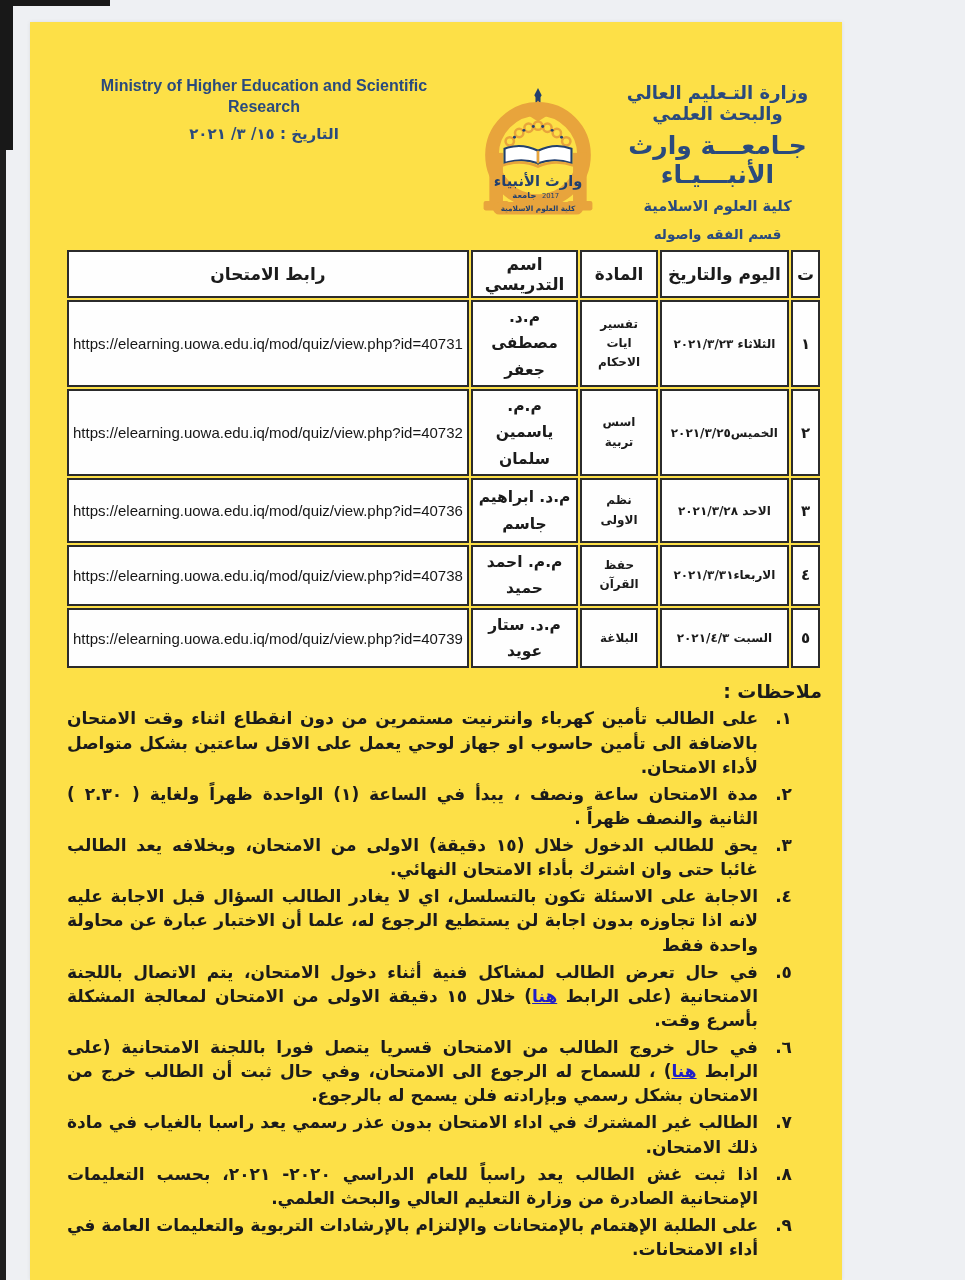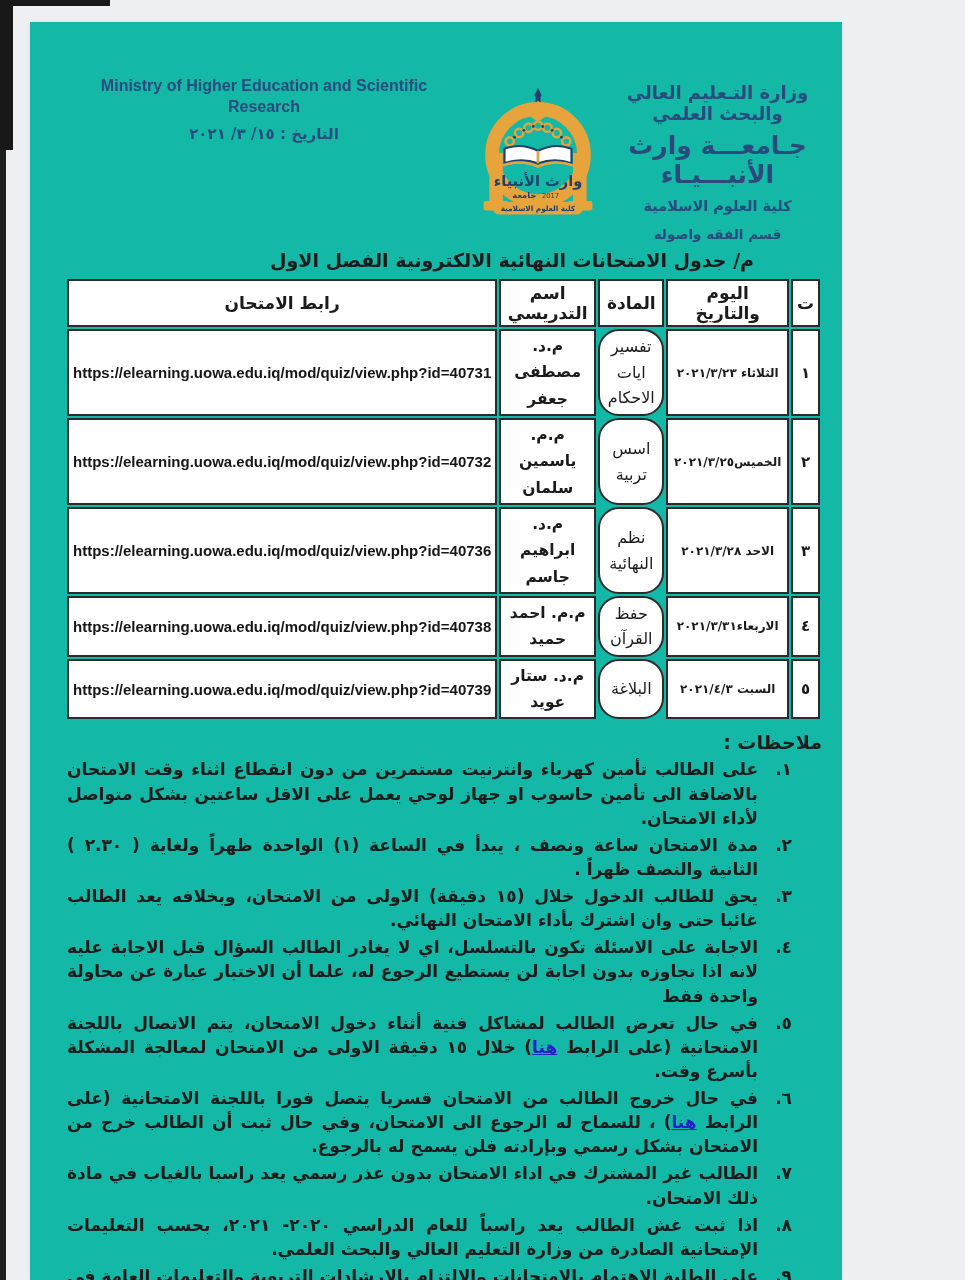--- a/index.html
+++ b/index.html
@@ -10,21 +10,21 @@
     overflow:hidden;
     font-family:"DejaVu Sans",sans-serif;
   }
   
   .scan-edge-left{position:absolute;left:0;top:0;width:6px;height:1280px;background:#1e1e1e;}
   .scan-edge-left-wide{position:absolute;left:0;top:0;width:13px;height:150px;background:#181818;}
   .scan-edge-top{position:absolute;left:0;top:0;width:110px;height:6px;background:#181818;}
   
   .sheet{
     position:absolute;left:30px;top:22px;width:812px;height:1258px;
-    background:#14b8a6;
+    background:#fde047;
     box-shadow:0 0 4px rgba(0,0,0,.08);
   }
   .content{
     position:relative;
     padding:0 20px 0 35px;
     direction:rtl;
     color:#1b1b1b;
   }
   
   .header{display:flex;direction:ltr;padding-top:54px;align-items:flex-start;}
@@ -42,24 +42,24 @@
   
   .to-line{font-size:19px;font-weight:700;margin-top:10px;}
   .subject-line{font-size:19px;font-weight:700;margin-top:7px;margin-right:68px;}
   .intro{font-size:19px;font-weight:700;line-height:1.35;text-align:justify;margin-top:6px;}
   
   table.exam{width:100%;border-collapse:separate;border-spacing:2.5px;margin-top:6px;}
   table.exam th,table.exam td{border:2px solid #2b2b2b;text-align:center;vertical-align:middle;padding:2px 4px;background:#fefefe;}
   table.exam th{font-size:17px;font-weight:700;height:40px;}
   td.c-num{font-size:15px;font-weight:700;}
   td.c-day{font-size:12px;font-weight:700;white-space:nowrap;}
-  td.c-subj{font-size:16px;font-weight:400;line-height:1.6;border-radius:21px;}
+  td.c-subj{font-size:12px;font-weight:700;line-height:1.6;}
   td.c-teach{font-size:15.5px;font-weight:700;line-height:1.7;}
   td.c-link{direction:ltr;}
-  td.c-link a{font-family:"Liberation Sans",sans-serif;font-size:15px;font-weight:700;color:#161616;text-decoration:none;white-space:nowrap;}
+  td.c-link a{font-family:"Liberation Sans",sans-serif;font-size:15px;font-weight:400;color:#161616;text-decoration:none;white-space:nowrap;}
   tr.r1 td,tr.r2 td{height:53px;}
   tr.r3 td{height:57px;}
   tr.r4 td{height:35px;}
   tr.r5 td{height:33px;}
   
   .notes-title{font-size:19px;font-weight:700;margin-top:10px;}
   .notes{margin-top:4px;padding-left:2px;}
   .note{display:flex;direction:rtl;font-size:17px;font-weight:700;line-height:1.42;margin-top:3px;padding-right:30px;}
   .note .num{flex:0 0 34px;}
   .note .txt{flex:1;text-align:justify;}
@@ -132,21 +132,20 @@
       </div>
 
       <div class="right-block">
         <div class="ar-ministry">وزارة التـعليم العالي والبحث العلمي</div>
         <div class="ar-univ">جـامعـــة وارث الأنبـــيـاء</div>
         <div class="ar-college">كلية العلوم الاسلامية</div>
         <div class="ar-dept">قسم الفقه واصوله</div>
       </div>
     </div>
 
-    <div class="subject-line">م/ جدول الامتحانات النهائية الالكترونية الفصل الاول</div>
 
     <table class="exam" dir="rtl">
       <colgroup>
         <col style="width:26px">
           <col style="width:142px">
           <col style="width:100px">
           <col style="width:128px">
           <col>
       </colgroup>
       <thead>
@@ -169,21 +168,21 @@
         <tr class="r2">
           <td class="c-num">٢</td>
           <td class="c-day">الخميس٢٠٢١/٣/٢٥</td>
           <td class="c-subj">اسس تربية</td>
           <td class="c-teach">م.م. ياسمين سلمان</td>
           <td class="c-link"><a href="#">https://elearning.uowa.edu.iq/mod/quiz/view.php?id=40732</a></td>
         </tr>
         <tr class="r3">
           <td class="c-num">٣</td>
           <td class="c-day">الاحد ٢٠٢١/٣/٢٨</td>
-          <td class="c-subj">نظم النهائية</td>
+          <td class="c-subj">نظم الاولى</td>
           <td class="c-teach">م.د. ابراهيم جاسم</td>
           <td class="c-link"><a href="#">https://elearning.uowa.edu.iq/mod/quiz/view.php?id=40736</a></td>
         </tr>
         <tr class="r4">
           <td class="c-num">٤</td>
           <td class="c-day">الاربعاء٢٠٢١/٣/٣١</td>
           <td class="c-subj">حفظ القرآن</td>
           <td class="c-teach">م.م. احمد حميد</td>
           <td class="c-link"><a href="#">https://elearning.uowa.edu.iq/mod/quiz/view.php?id=40738</a></td>
         </tr>

